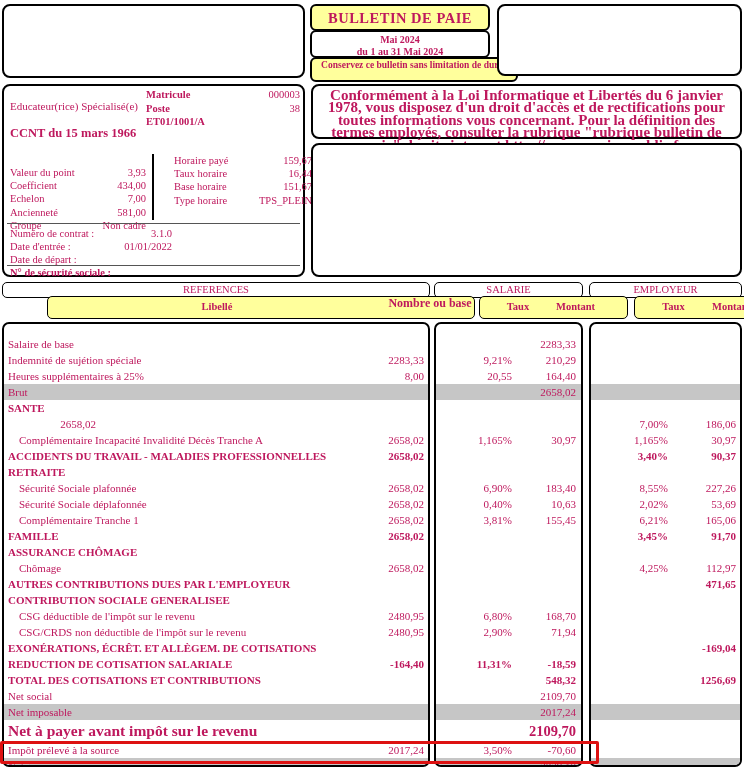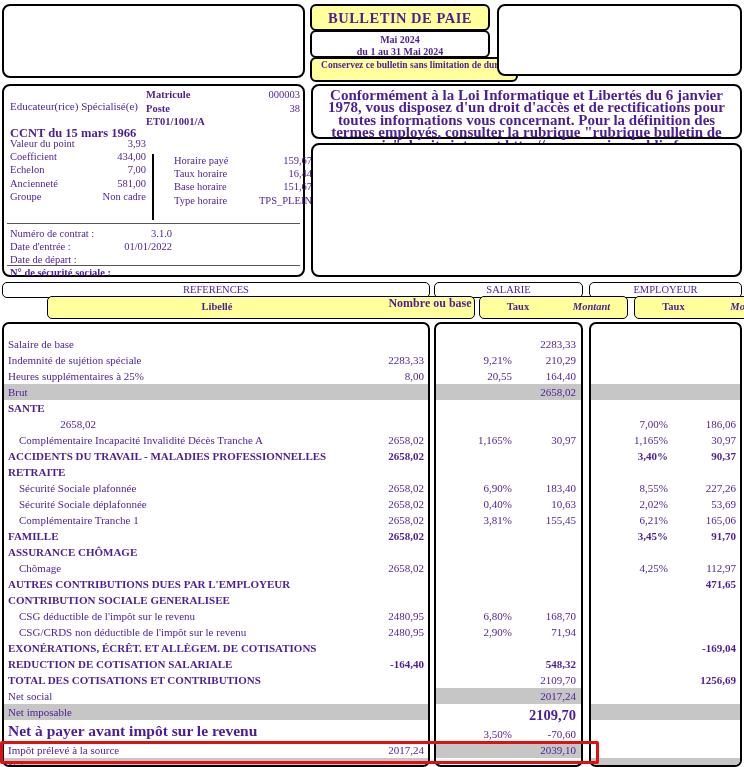--- a/index.html
+++ b/index.html
@@ -1,17 +1,17 @@
 <!DOCTYPE html>
 <html><head>
 <meta charset="utf-8">
 <style>
   html,body{margin:0;padding:0;background:#fff;}
   .sheet{position:relative;width:744px;height:767px;background:#fff;overflow:hidden;
-         font-family:"Liberation Serif","DejaVu Serif",serif;color:#4c1d95;}
+         font-family:"Liberation Serif","DejaVu Serif",serif;color:#be185d;}
   .bx{position:absolute;border:2px solid #000;border-radius:8px;background:#fff;box-sizing:border-box;}
   
   #top-left{left:2px;top:4px;width:303px;height:74px;}
   #bp-title{left:310px;top:4px;width:180px;height:27px;background:var(--yellow);border-radius:6px;
             font-weight:bold;font-size:14.5px;text-align:center;line-height:24px;letter-spacing:.5px;}
   #bp-period{left:310px;top:30px;width:180px;height:28px;border-radius:6px;text-align:center;
              font-size:10px;font-weight:bold;line-height:12px;padding-top:2px;}
   #bp-note{left:310px;top:57px;width:208px;height:25px;background:var(--yellow);border-radius:6px;
            text-align:center;font-size:9.5px;font-weight:bold;line-height:10.5px;padding:1px 8px;}
   #top-right{left:497px;top:4px;width:245px;height:72px;}
@@ -19,41 +19,41 @@
   #emp-box{left:2px;top:84px;width:303px;height:193px;}
   #legal-box{left:311px;top:84px;width:431px;height:55px;text-align:center;font-weight:bold;
              font-size:15px;line-height:12.4px;padding:3px 6px;}
   #empty-box{left:311px;top:143px;width:431px;height:134px;}
   .abs{position:absolute;}
   .jobtitle{left:6px;top:14px;font-size:11px;}
   .idcol{left:142px;top:2px;width:154px;}
   .kvrow{display:flex;justify-content:space-between;height:13.5px;line-height:13.5px;font-size:10.5px;}
   .kvrow .k{font-weight:bold;}
   .ccnt{left:6px;top:40px;font-weight:bold;font-size:12.5px;}
-  .statcol-l{left:6px;top:51px;width:136px;}
+  .statcol-l{left:6px;top:80px;width:136px;}
   .statcol-r{left:158px;top:68px;width:138px;margin-left:12px;}
   .statrow{display:flex;justify-content:space-between;height:13.2px;line-height:13.2px;font-size:10.5px;}
   .vdiv{left:148px;top:68px;width:2px;height:66px;background:#000;}
   .hline{left:3px;width:293px;height:1px;background:#555;}
   #hl1{top:137px;} #hl2{top:179px;}
   .contract{left:6px;top:141px;width:162px;}
   .ssn{left:6px;top:181px;font-weight:bold;font-size:10.5px;}
   
   .sec-title{position:absolute;top:282px;height:16px;border:1.5px solid #000;border-radius:5px;background:#fff;
              box-sizing:border-box;text-align:center;font-size:10.5px;line-height:13px;}
   .sec-head{position:absolute;top:296px;height:23px;border:1.5px solid #000;border-radius:5px;background:var(--yellow);
             box-sizing:border-box;display:flex;font-weight:bold;font-size:10.5px;margin-left:45px;}
   .sec-body{position:absolute;top:322px;height:445px;border:2px solid #000;border-radius:7px;background:#fff;
             box-sizing:border-box;overflow:hidden;padding-top:12px;}
   .c-refs{left:2px;width:428px;} .c-sal{left:434px;width:149px;} .c-emp{left:589px;width:153px;}
   .h-lib{flex:1;text-align:center;line-height:20px;}
   .h-nb{width:88px;text-align:center;font-size:12px;line-height:10px;padding-top:1px;}
   .h-tx1{width:76px;text-align:center;line-height:20px;}
   .h-tx2{width:77px;text-align:center;line-height:20px;}
-  .h-mt{flex:1;text-align:center;line-height:20px;font-style:italic;}
+  .h-mt{flex:1;line-height:20px;}
   .row{height:16px;line-height:16px;font-size:11px;display:flex;white-space:nowrap;}
   .row.big{height:22px;line-height:22px;}
   .row.bold{font-weight:bold;}
   .row.shade{background:var(--shade);}
   .lbl{flex:1;padding-left:4px;overflow:hidden;}
   .lbl.ind{padding-left:15px;}
   .row.big .lbl{font-size:15.5px;font-weight:bold;}
   .row.big .sm{font-size:14.5px;font-weight:bold;}
   .base{width:92px;text-align:right;padding-right:4px;}
   .st{width:76px;text-align:right;}
@@ -361,20 +361,24 @@
       </div>
       <div class="row">
         <span class="st">2,90%</span>
         <span class="sm">71,94</span>
       </div>
       <div class="row bold">
         <span class="st"></span>
         <span class="sm"></span>
       </div>
       <div class="row bold">
+        <span class="st">11,31%</span>
+        <span class="sm">-18,59</span>
+      </div>
+      <div class="row bold">
         <span class="st"></span>
         <span class="sm">548,32</span>
       </div>
       <div class="row">
         <span class="st"></span>
         <span class="sm">2109,70</span>
       </div>
       <div class="row shade">
         <span class="st"></span>
         <span class="sm">2017,24</span>

